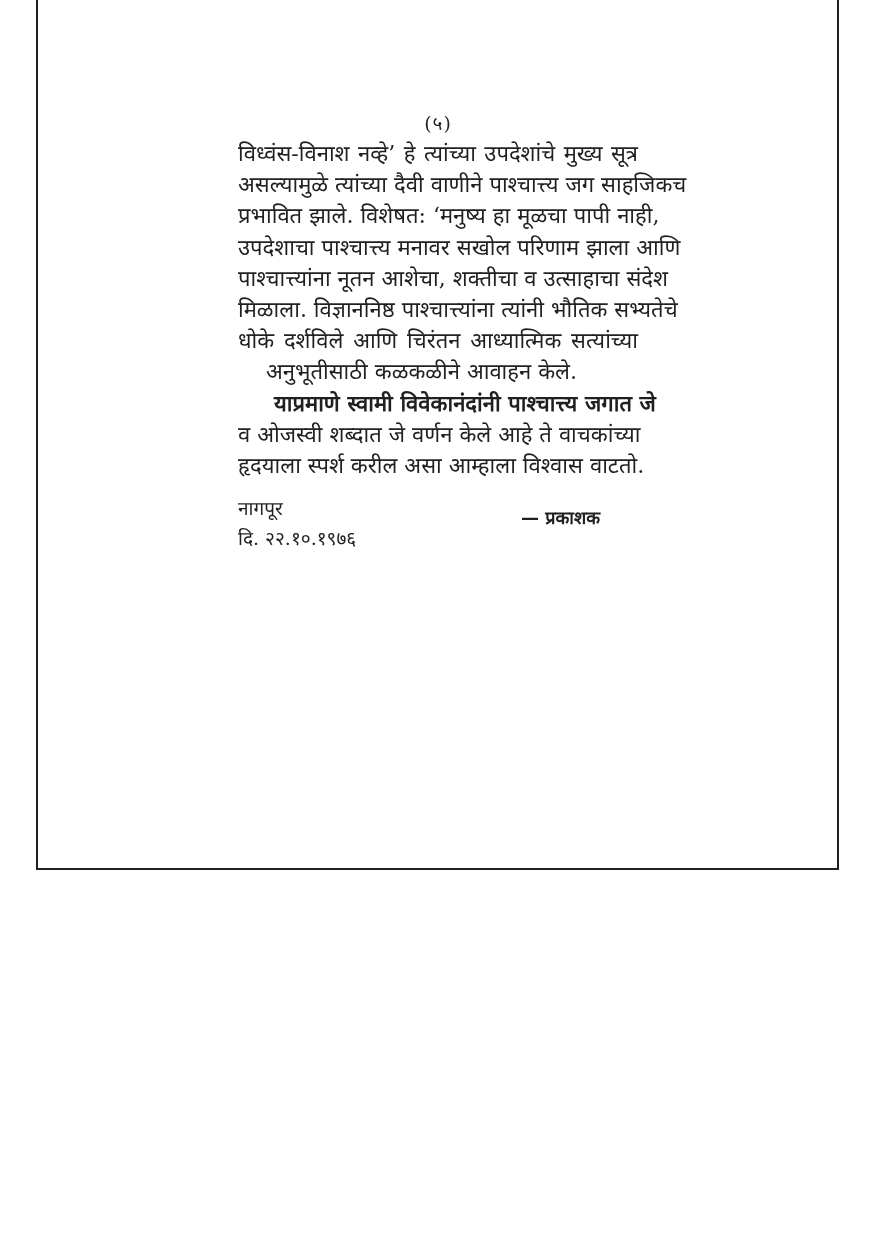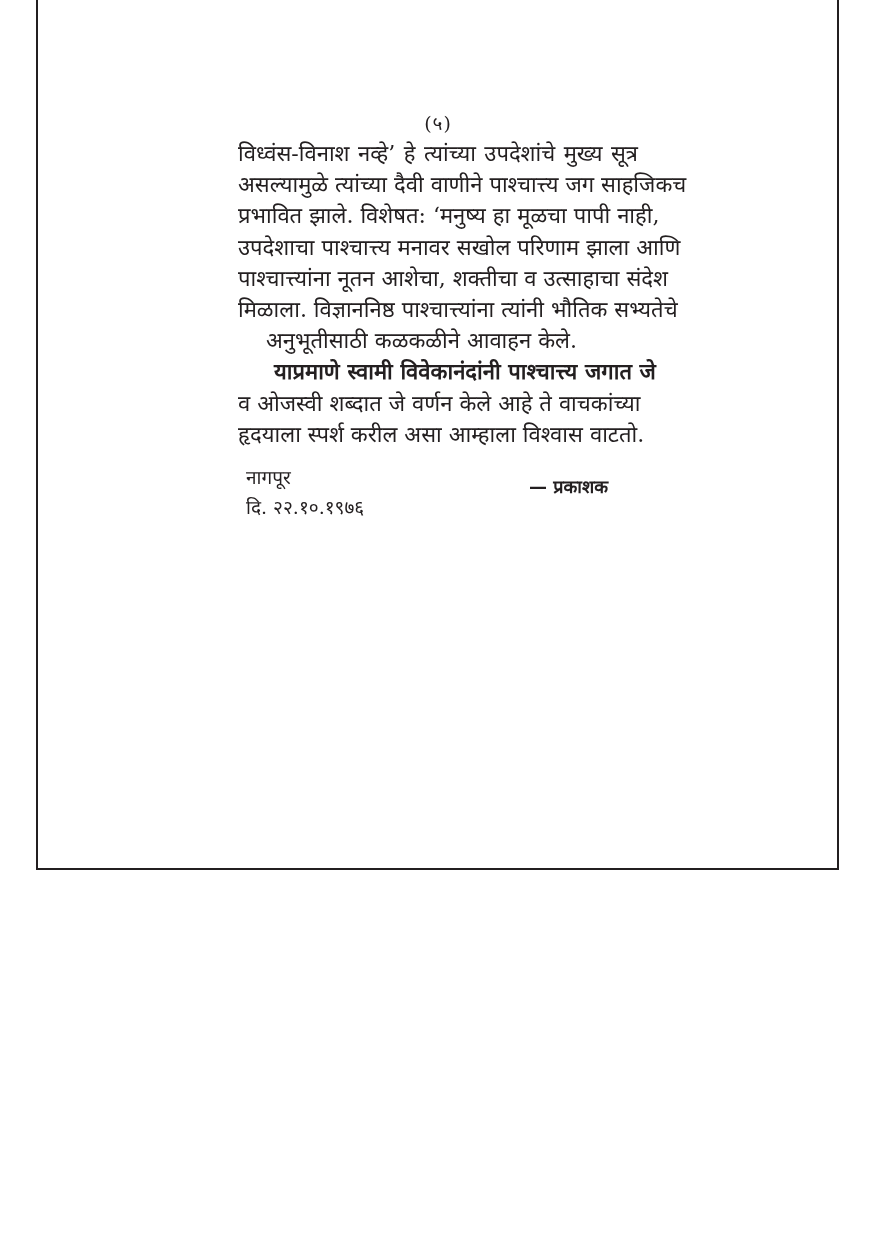--- a/index.html
+++ b/index.html
@@ -53,21 +53,20 @@
     margin-left: 28px;
   }
   .line.indent {
     padding-left: 36px;
     font-weight: bold;
   }
   .footer {
     position: relative;
     margin-top: 12px;
     height: 60px;
-    margin-left: 8px;
   }
   .place, .date {
     font-size: 19px;
     line-height: 30px;
     display: block;
   }
   .signature {
     position: absolute;
     left: 283px;
     top: 12px;
@@ -85,20 +84,21 @@
 <div class="content">
   <div class="page-num">(५)</div>
 
   <div>
     <span class="line">विध्वंस-विनाश नव्हे’ हे त्यांच्या उपदेशांचे मुख्य सूत्र</span>
     <span class="line">असल्यामुळे त्यांच्या दैवी वाणीने पाश्चात्त्य जग साहजिकच</span>
     <span class="line">प्रभावित झाले. विशेषत: ‘मनुष्य हा मूळचा पापी नाही,</span>
     <span class="line">उपदेशाचा पाश्चात्त्य मनावर सखोल परिणाम झाला आणि</span>
     <span class="line">पाश्चात्त्यांना नूतन आशेचा, शक्तीचा व उत्साहाचा संदेश</span>
     <span class="line">मिळाला. विज्ञाननिष्ठ पाश्चात्त्यांना त्यांनी भौतिक सभ्यतेचे</span>
+    <span class="line">धोके दर्शविले आणि चिरंतन आध्यात्मिक सत्यांच्या</span>
     <span class="line last">अनुभूतीसाठी कळकळीने आवाहन केले.</span>
   </div>
 
   <div>
     <span class="line indent">याप्रमाणे स्वामी विवेकानंदांनी पाश्चात्त्य जगात जे</span>
     <span class="line">व ओजस्वी शब्दात जे वर्णन केले आहे ते वाचकांच्या</span>
     <span class="line">हृदयाला स्पर्श करील असा आम्हाला विश्वास वाटतो.</span>
   </div>
 
   <div class="footer">

